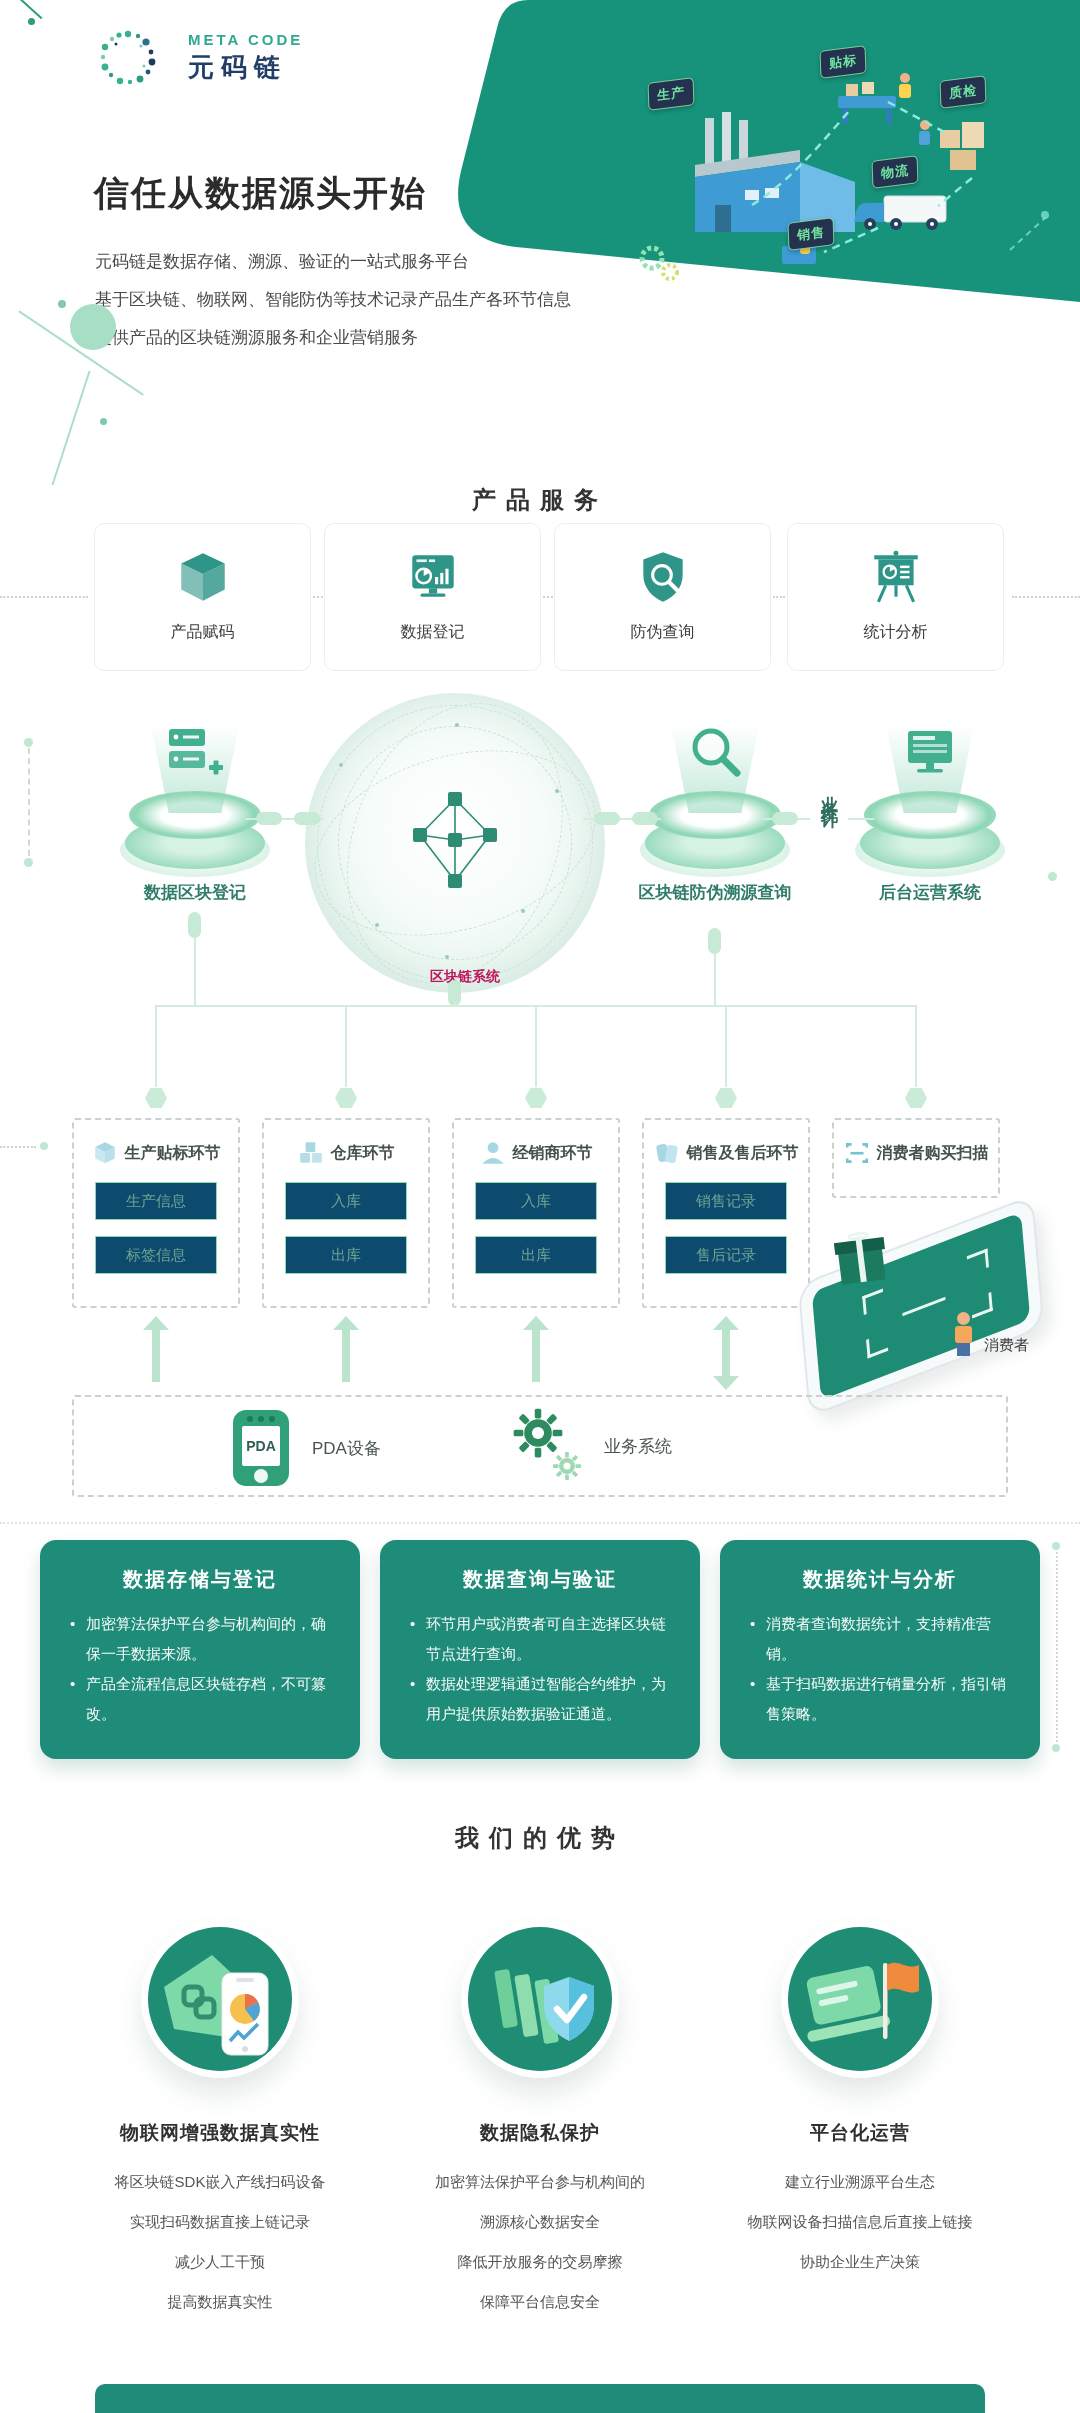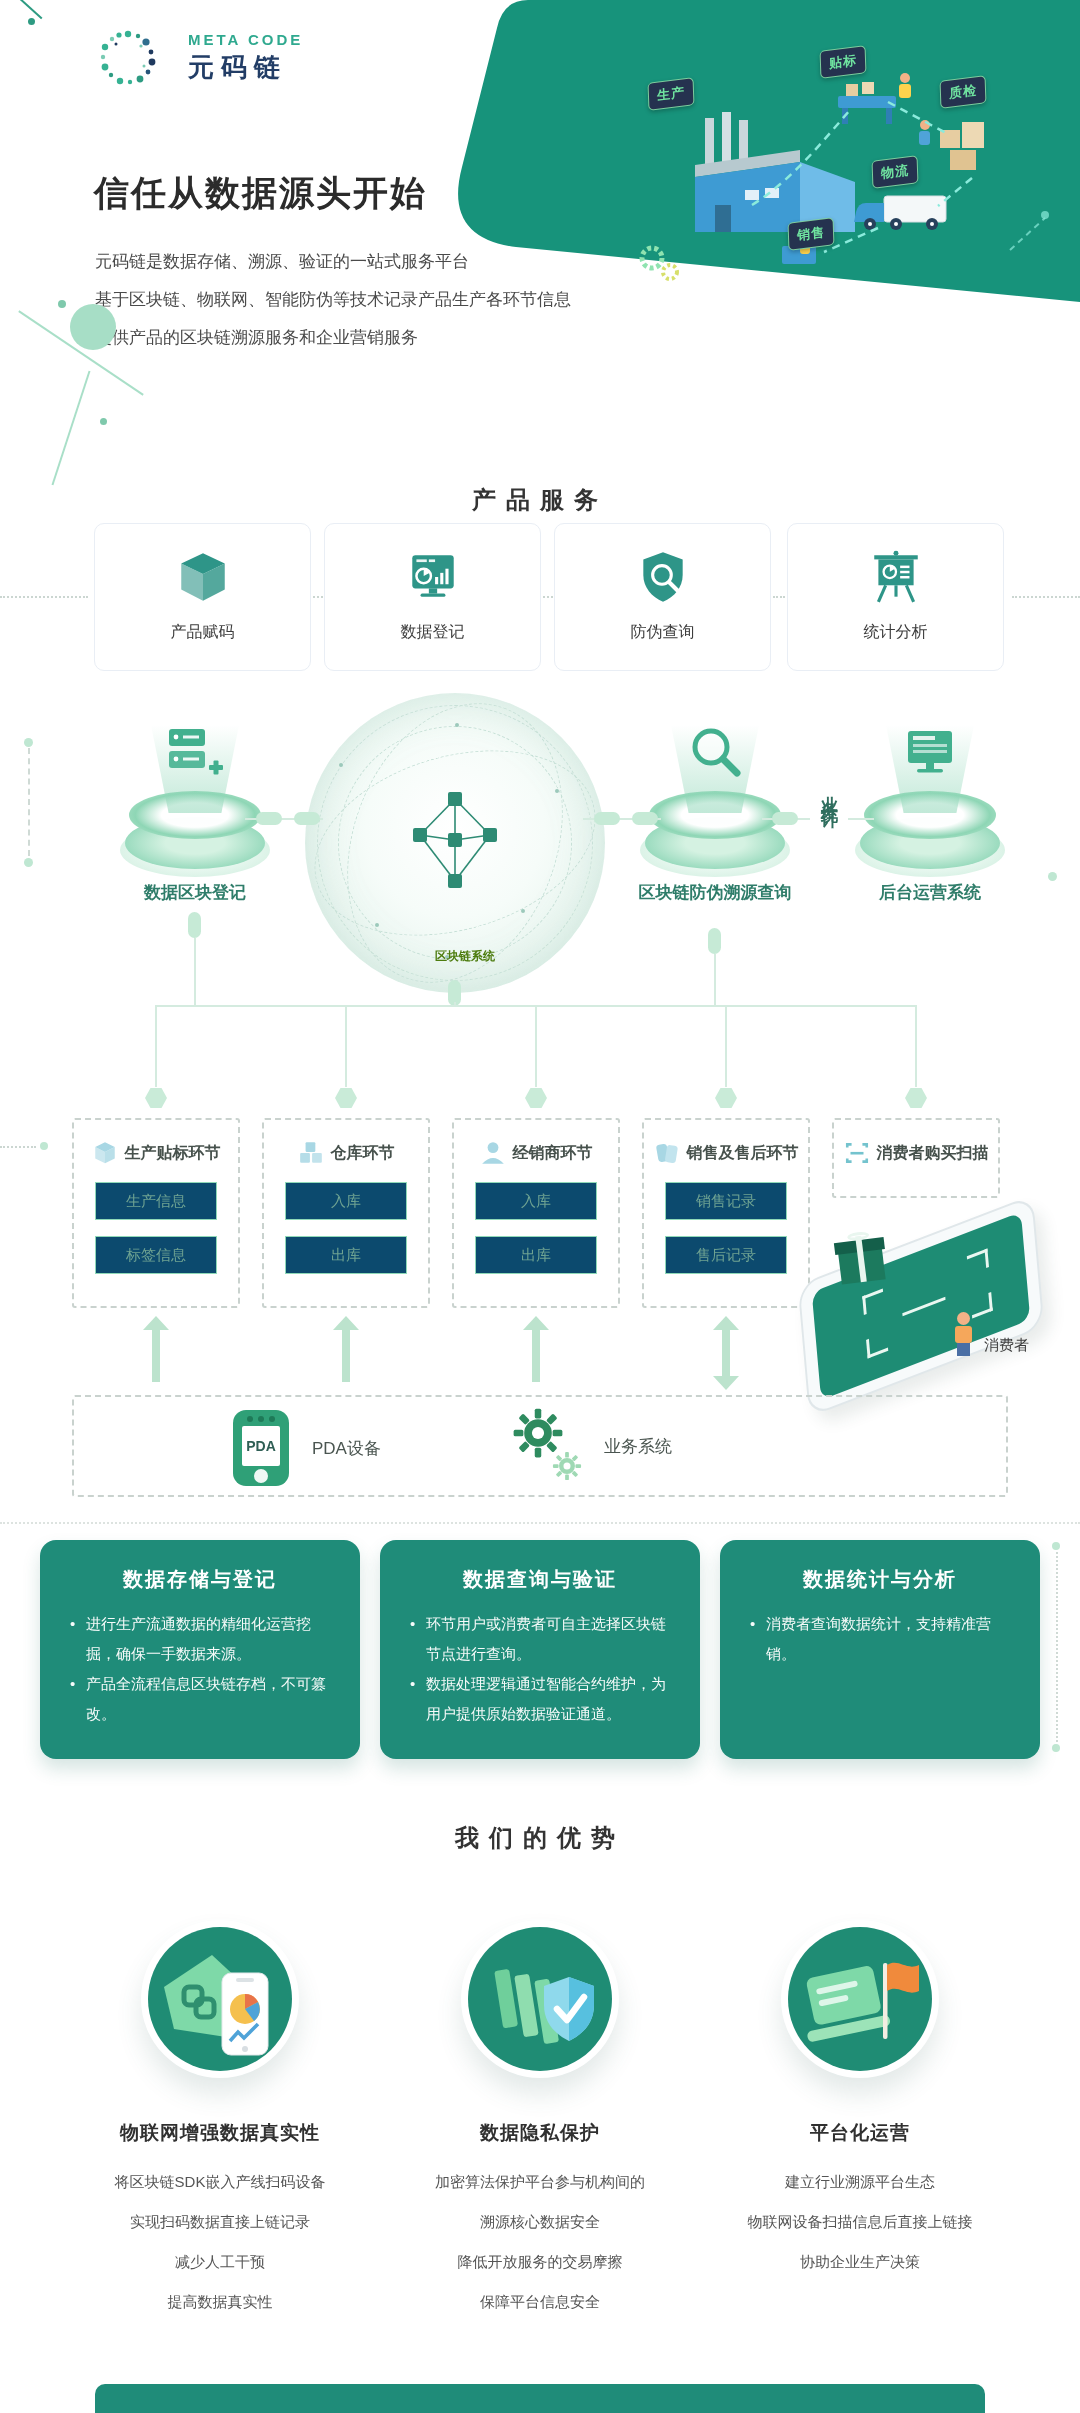--- a/index.html
+++ b/index.html
@@ -46,21 +46,21 @@
     background:linear-gradient(to top, rgba(142,214,183,.55), rgba(142,214,183,0));
     clip-path:polygon(20% 100%,80% 100%,100% 0,0 0); }
   .ped-icon { position:absolute; bottom:92px; left:50%; transform:translateX(-50%); }
   .ped-label { margin-top:4px; font-size:17px; font-weight:bold; color:#2F7D6A; white-space:nowrap; }
   .sphere { position:absolute; left:305px; top:693px; width:300px; height:300px; border-radius:50%;
     background:radial-gradient(circle at 50% 45%, #ffffff 0%, #F6FCF9 40%, #E7F4EE 72%, #DCEEE6 100%);
     box-shadow:inset 0 0 46px rgba(160,205,190,.35); }
   .ring { position:absolute; border:1px dashed #C7E0D7; border-radius:50%; }
   .sphere-dot { position:absolute; width:4px; height:4px; border-radius:50%; background:#9CC9BB; }
   .sphere-core { position:absolute; left:50%; top:50%; transform:translate(-50%,-50%); }
-  .flow-label { position:absolute; font-size:12px; font-weight:bold; color:#4d7c0f; white-space:nowrap; }
+  .flow-label { position:absolute; font-size:14px; font-weight:bold; color:#be185d; white-space:nowrap;margin-top:20px; }
   .side-vertical { position:absolute; writing-mode:vertical-rl; font-size:17px; font-weight:bold; color:#2F6E5E; letter-spacing:5px; }
   .hline { position:absolute; height:2px; background:#D4EBDF; }
   .vline { position:absolute; width:2px; background:#D4EBDF; }
   .capsule-h { position:absolute; width:26px; height:13px; border-radius:8px; background:#C6EAD6; }
   .capsule-v { position:absolute; width:13px; height:26px; border-radius:8px; background:#C6EAD6; }
   .hexcap { position:absolute; width:22px; height:20px; background:#C9EBD8;
     clip-path:polygon(25% 0,75% 0,100% 50%,75% 100%,25% 100%,0 50%); }
   .dashed-v { position:absolute; border-left:2px dashed #CFDAD5; }
   .mint-dot { position:absolute; border-radius:50%; background:#BFE7D2; }
 
@@ -577,35 +577,36 @@
   <div class="full-dotted"></div>
 
   <div class="dashed-v" style="left:1056px; top:1552px; height:190px; border-left-style:dotted;"></div>
   <div class="mint-dot" style="left:1052px; top:1542px; width:8px; height:8px;"></div>
   <div class="mint-dot" style="left:1052px; top:1744px; width:8px; height:8px;"></div>
 
   <div class="feature-row">
     <div class="feature-card">
       <h3>数据存储与登记</h3>
       <ul>
-        <li>进行生产流通数据的精细化运营挖掘，确保一手数据来源。</li>
+        <li>加密算法保护平台参与机构间的，确保一手数据来源。</li>
         <li>产品全流程信息区块链存档，不可篡改。</li>
       </ul>
     </div>
     <div class="feature-card">
       <h3>数据查询与验证</h3>
       <ul>
         <li>环节用户或消费者可自主选择区块链节点进行查询。</li>
         <li>数据处理逻辑通过智能合约维护，为用户提供原始数据验证通道。</li>
       </ul>
     </div>
     <div class="feature-card">
       <h3>数据统计与分析</h3>
       <ul>
         <li>消费者查询数据统计，支持精准营销。</li>
+        <li>基于扫码数据进行销量分析，指引销售策略。</li>
       </ul>
     </div>
   </div>
 
   <h2 class="section-title" style="top:1822px;">我们的优势</h2>
 
   <div class="adv-row">
     <div class="adv-col">
       <div class="adv-circle">
         <svg width="148" height="148" viewBox="0 0 148 148">

